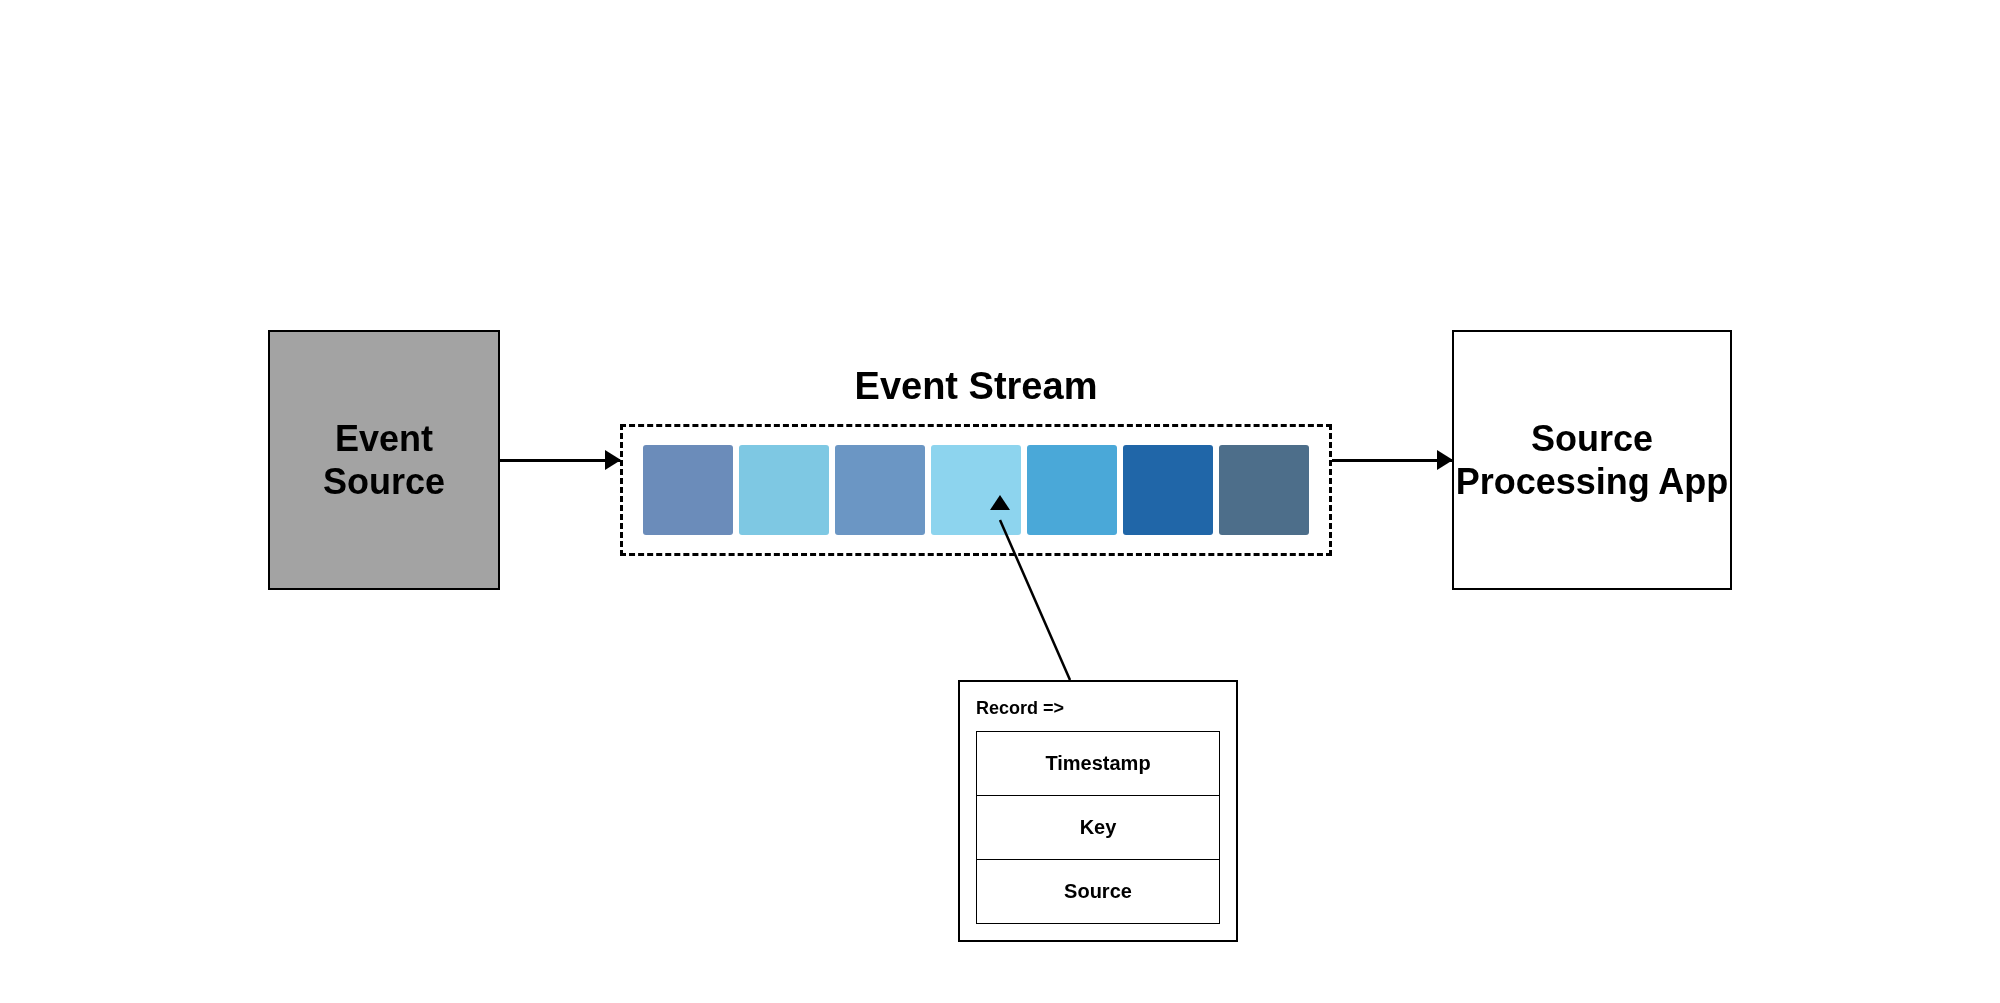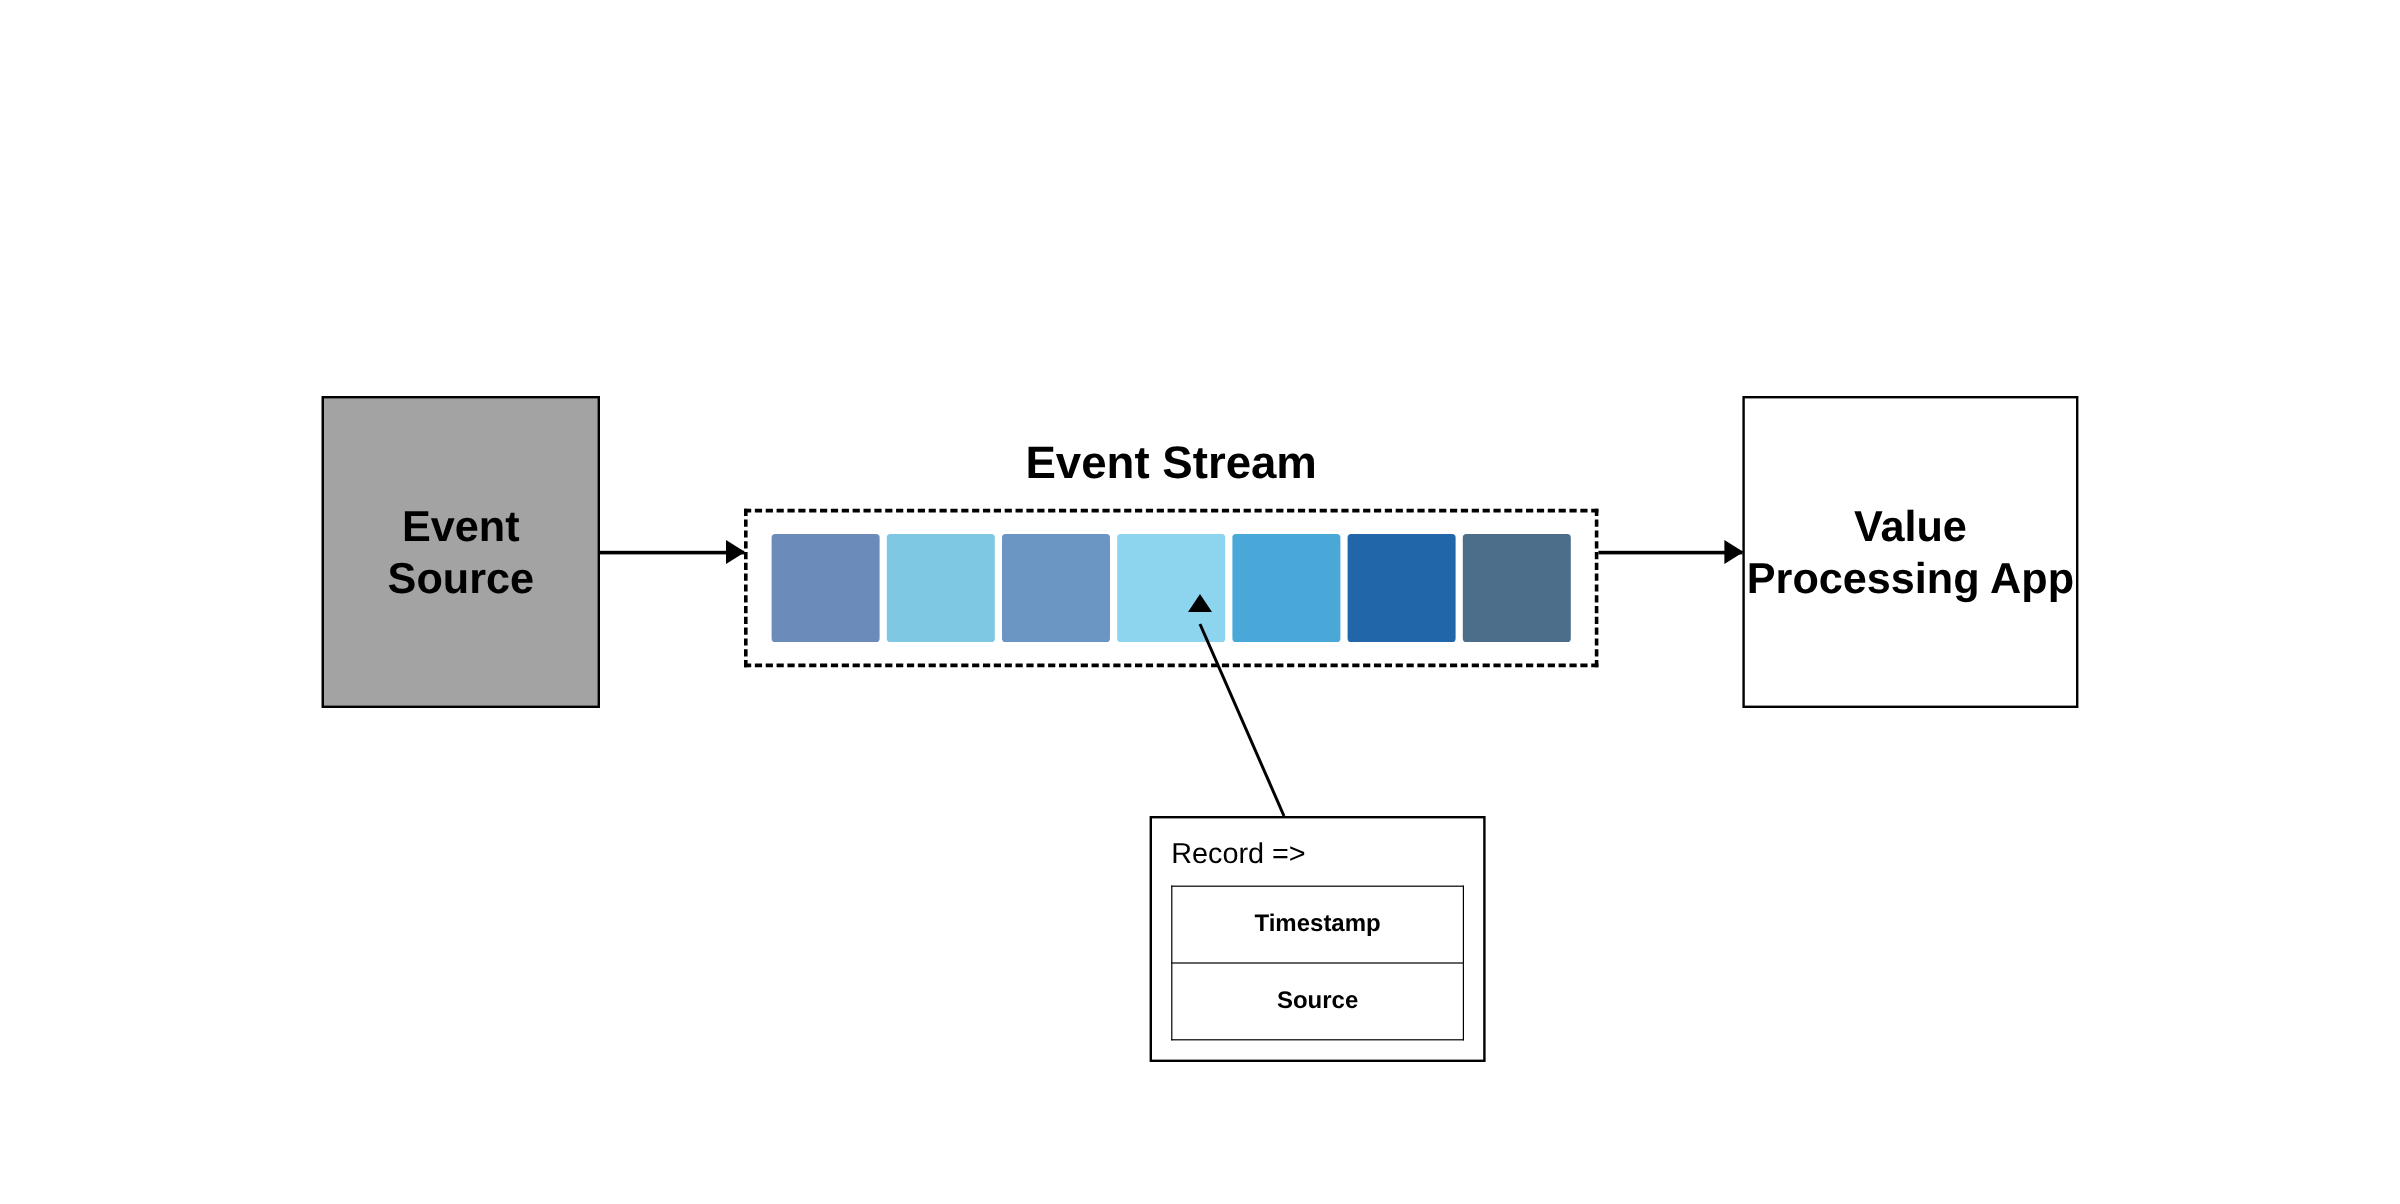--- a/index.html
+++ b/index.html
@@ -145,22 +145,22 @@
       top: 680px;
       left: 50%;
       transform: translateX(-15%);
       width: 280px;
       border: 2px solid #000000;
       background: #ffffff;
       padding: 16px;
     }
 
     .record-label {
-      font-size: 24px;
-      font-weight: normal;
+      font-size: 18px;
+      font-weight: bold;
       margin-bottom: 12px;
     }
 
     .record-table {
       width: 100%;
       border-collapse: collapse;
     }
 
     .record-table td {
       border: 1.5px solid #000000;
@@ -208,33 +208,36 @@
           <div class="bar" style="background-color: #4d6e8a;"></div>
         </div>
       </div>
     </div>
 
     <div class="arrow-container right-arrow">
       <div class="arrow-line"></div>
     </div>
 
     <div class="event-processing-box">
-      <span class="event-processing-label">Value Processing App</span>
+      <span class="event-processing-label">Source Processing App</span>
     </div>
 
   </div>
 
   <div class="record-popup">
     <div class="record-label">Record =&gt;</div>
     <table class="record-table">
       <tbody>
           <tr>
         <td>Timestamp</td>
       </tr>
       <tr>
+        <td>Key</td>
+      </tr>
+      <tr>
         <td>Source</td>
       </tr>
     </tbody>
       </table>
   </div>
 
   <svg class="svg-overlay">
 
     <line x1="1070" y1="680" x2="1000" y2="520" stroke="#000000" stroke-width="2.5"></line>
 

